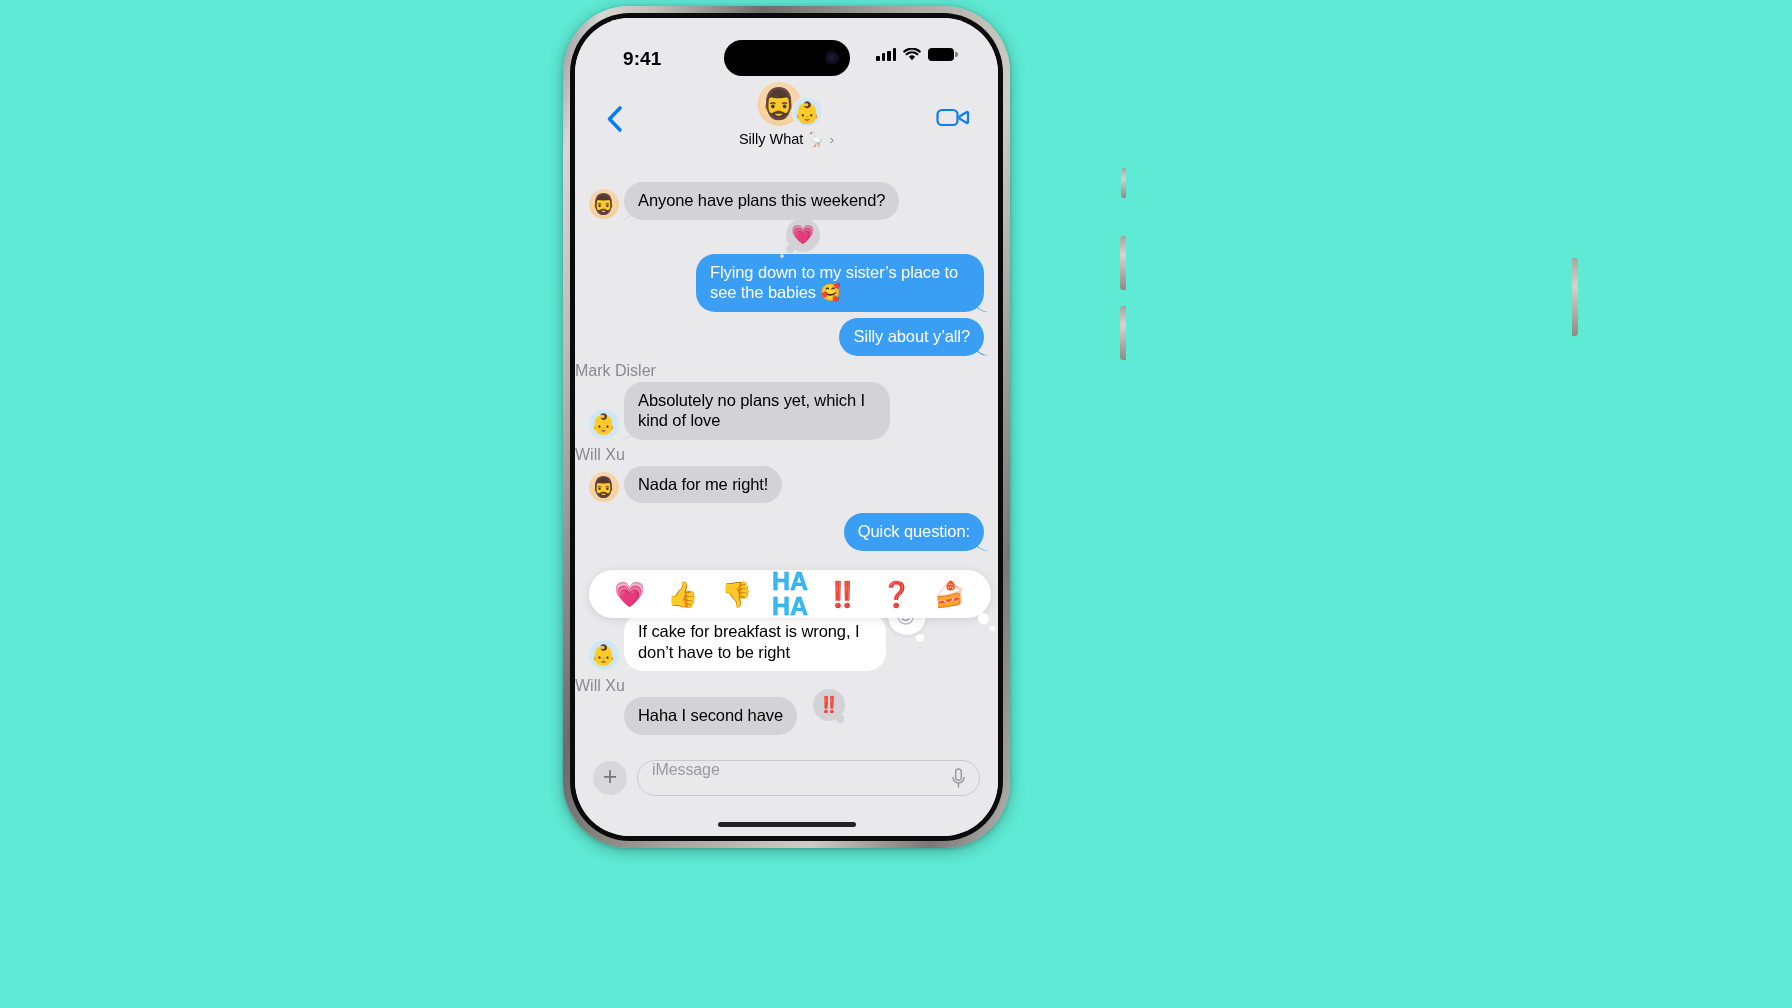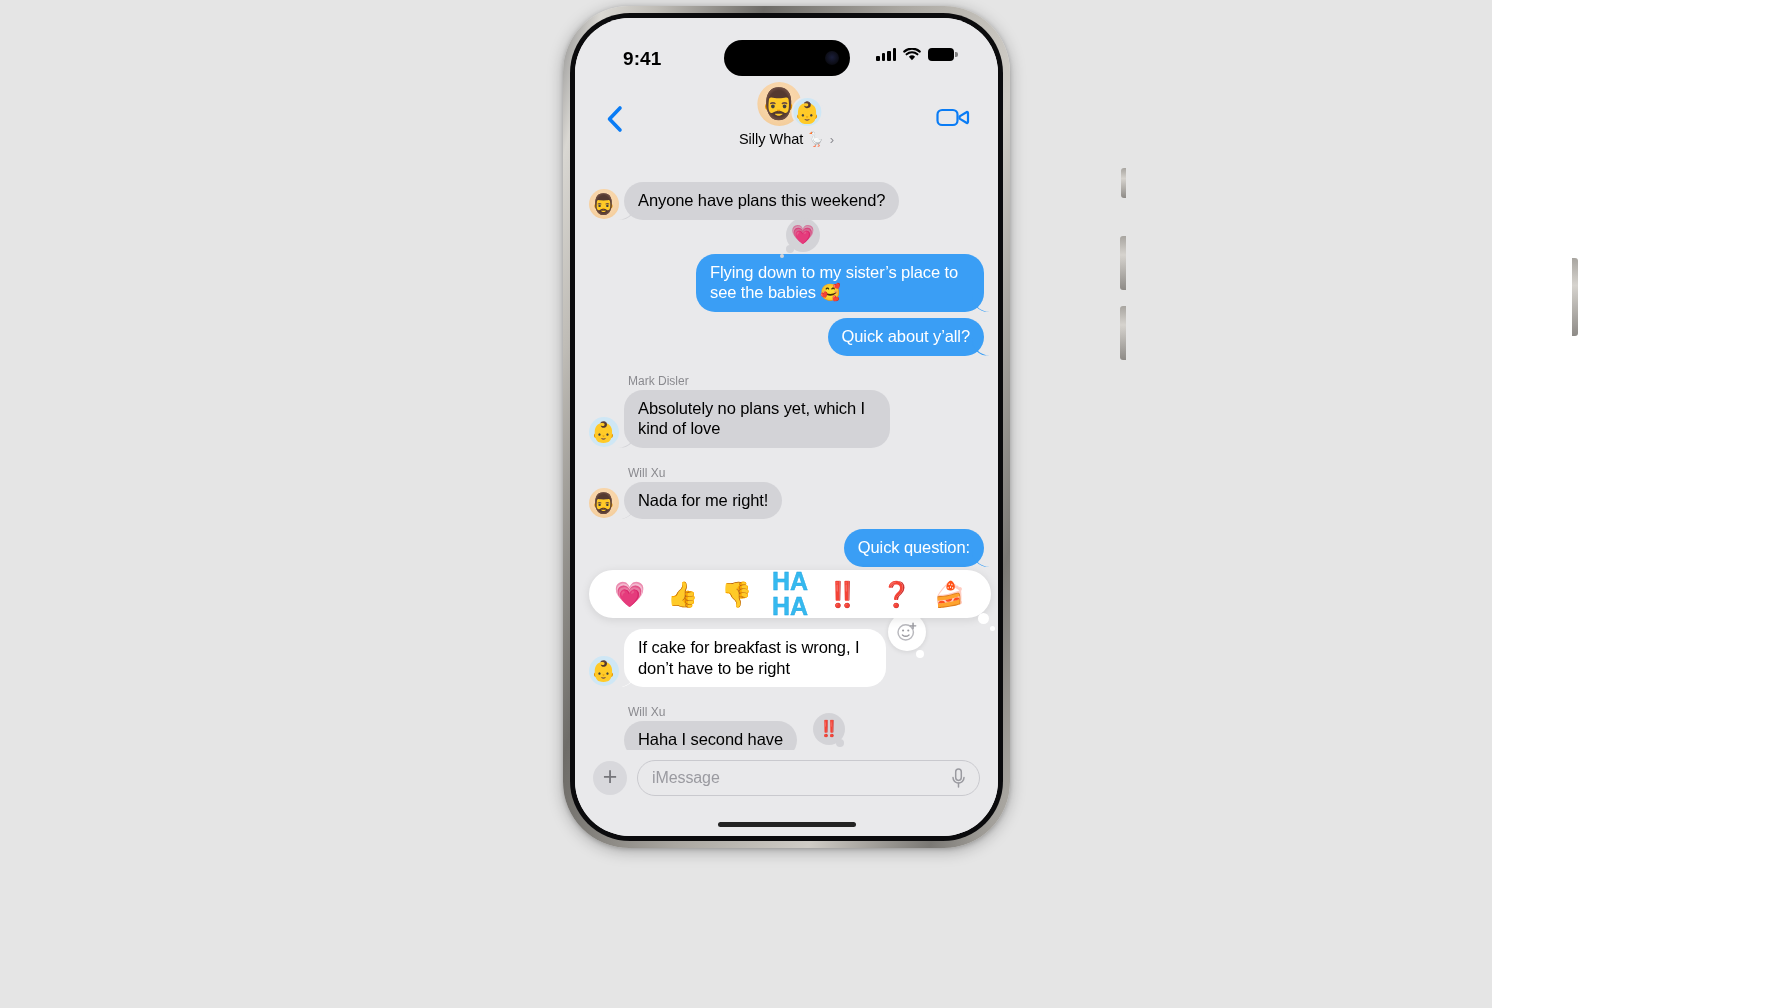--- a/index.html
+++ b/index.html
@@ -4,21 +4,21 @@
 <style>
   * { box-sizing: border-box; margin: 0; padding: 0; }
   html, body {
     width: 1792px; height: 1008px;
     background: #ffffff;
     font-family: "Liberation Sans", sans-serif;
     overflow: hidden;
   }
 
   
-  #stage { position: relative; width: 1492px; height: 1008px; background:#e5e5e5; }
+  #stage { position: relative; width: 1792px; height: 1008px; background:#5eead4; }
 
   .phone-outer {
     position: absolute;
     left: 563px; top: 6px;
     width: 447px; height: 842px;
     border-radius: 66px;
     background: linear-gradient(105deg,#8c8c8c 0%,#d9d7d2 6%,#bfbcb6 14%,#6e6c68 30%,#a9a6a0 50%,#cfccc6 70%,#7a7874 88%,#b5b2ac 100%);
     box-shadow: 0 3px 16px rgba(0,0,0,.28), 0 1px 4px rgba(0,0,0,.18);
   }
   .phone-bezel {
@@ -172,22 +172,22 @@
     clip-path: path("M18,18 L18,0 C18,10 10,18 0,18 Z");
   }
   .bubble.tail-r:before{
     content:""; position:absolute; right:-6px; bottom:0;
     width:18px; height:18px; background:inherit;
     border-bottom-left-radius:16px;
     clip-path: path("M0,18 L0,0 C0,10 8,18 18,18 Z");
   }
 
   .sender-name {
-    font-size: 12px; color:#8a8a8f;
-    padding-left: 53px; margin-bottom: 2px; margin-top: 18px;
+    font-size: 16px; color:#8a8a8f;
+    margin-bottom: 2px; margin-top: 6px;
   }
 
   
   .reaction {
     position:absolute;
     border-radius: 50%;
     background:#d3d3d7;
     display:flex; align-items:center; justify-content:center;
     line-height:1; z-index: 4;
   }
@@ -261,21 +261,21 @@
     display:flex; align-items:center; justify-content:center;
     cursor:pointer; margin-top:1px;
   }
   .plus-btn span {
     color:#75757a; font-size: 25px; line-height: 1; font-weight:300;
     margin-top:-3px;
   }
   .msg-field {
     flex:1; height: 36px; margin-left: 10px;
     border: 1.3px solid #c9c9ce; border-radius: 19px;
-    display:flex; align-items:center; padding: 16px 14px;
+    display:flex; align-items:flex-start; padding: 0 14px;
     position:relative; background: transparent; cursor:text;
   }
   .msg-field .ph { font-size: 16px; color:#9a9aa0; letter-spacing:-.1px; }
   .mic-btn {
     position:absolute; right: 10px; top: 50%; transform:translateY(-50%);
     width: 22px; height:22px; cursor:pointer;
     display:flex; align-items:center; justify-content:center;
   }
   .home-indicator {
     position:absolute; left:50%; transform:translateX(-50%);
@@ -357,21 +357,21 @@
               <span>Flying down to my sister’s place to see the babies 🥰</span>
               <div class="reaction heart">
                 <span>💗</span>
                 <span class="dot1"></span>
                 <span class="dot2"></span>
               </div>
             </div>
           </div>
 
           <div class="row out">
-            <div class="bubble blue tail-r">Quick about y’all?</div>
+            <div class="bubble blue tail-r">Silly about y’all?</div>
           </div>
 
           <div class="sender-name">Mark Disler</div>
 
           <div class="row in">
             <div class="row-avatar blue">👶</div>
             <div class="bubble gray tail-l" style="max-width:266px;">Absolutely no plans yet, which I kind of love</div>
           </div>
 
           <div class="sender-name">Will Xu</div>

